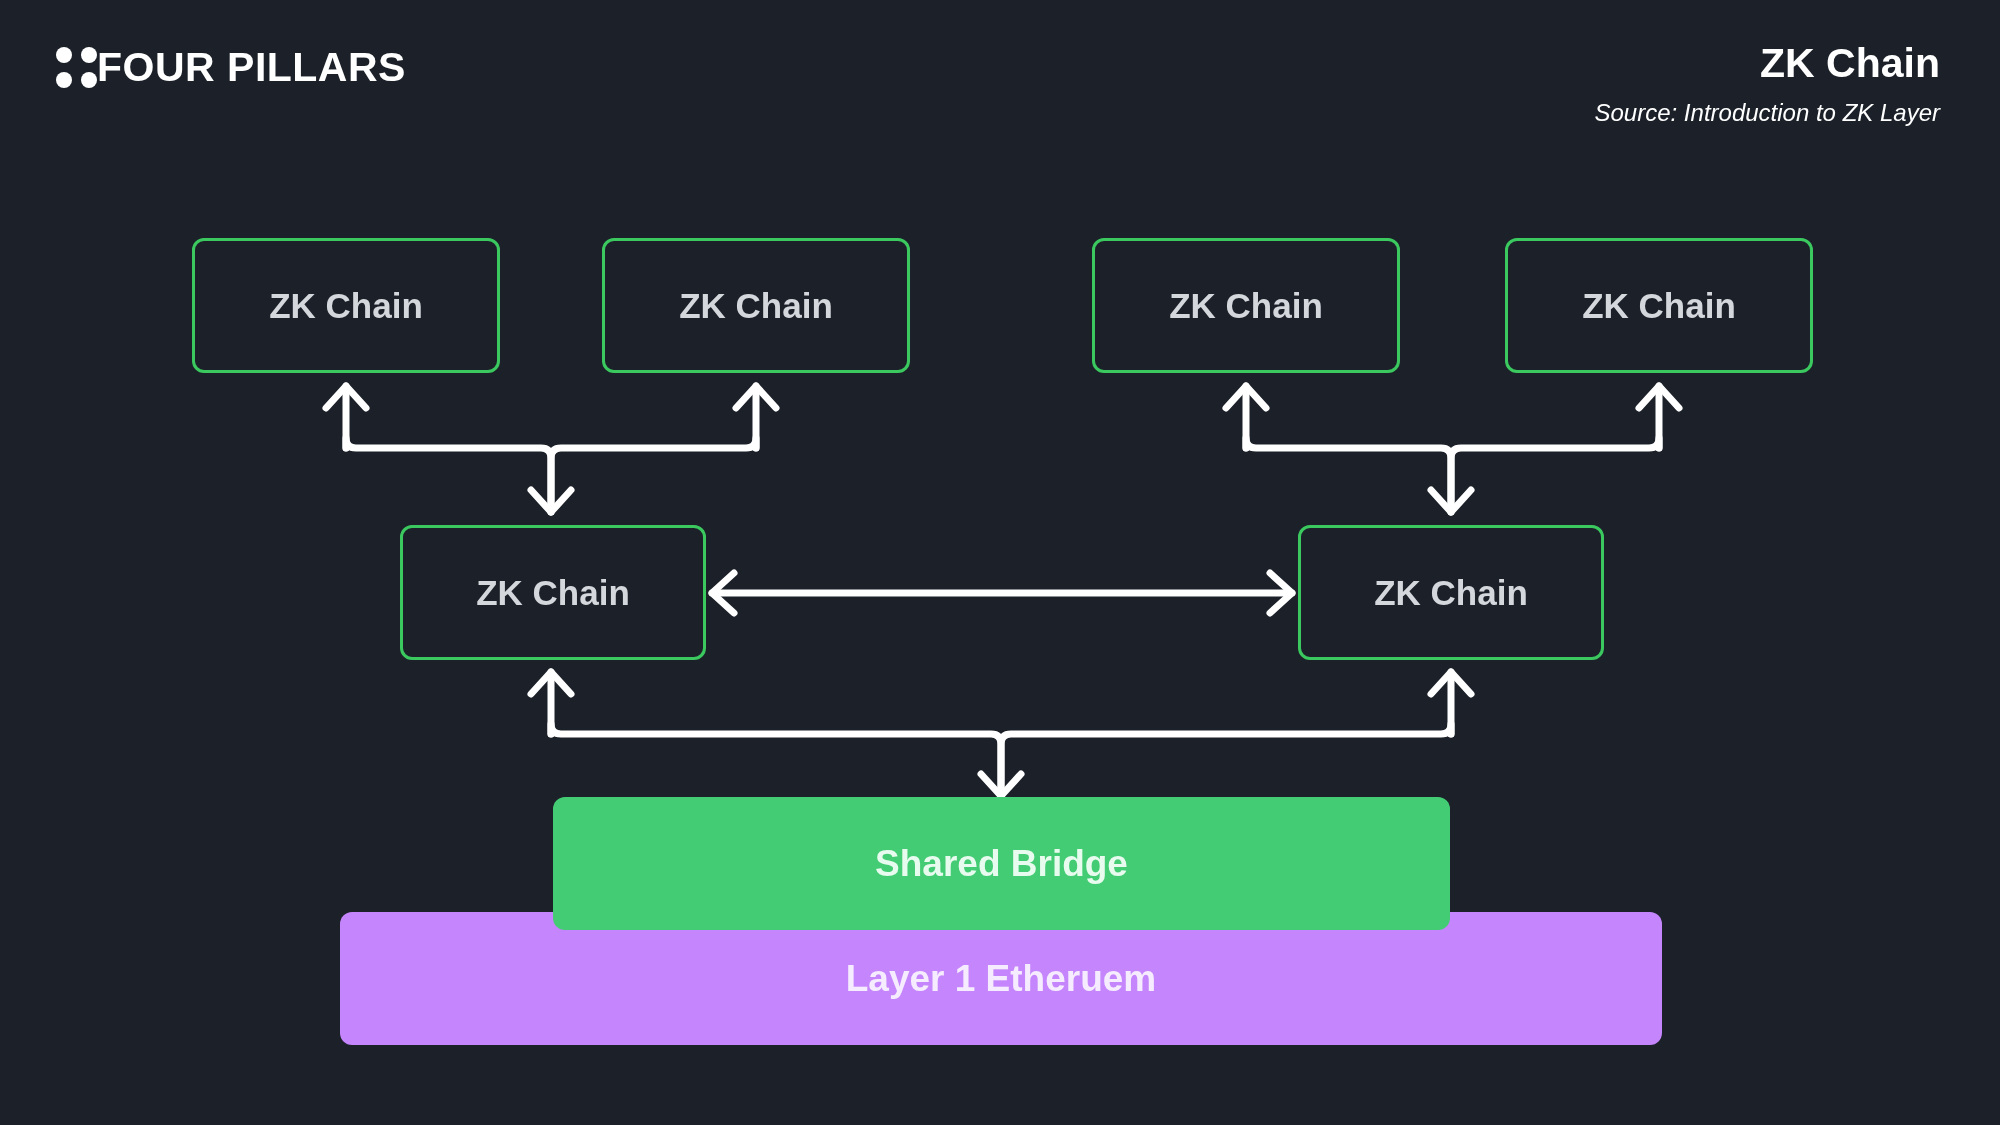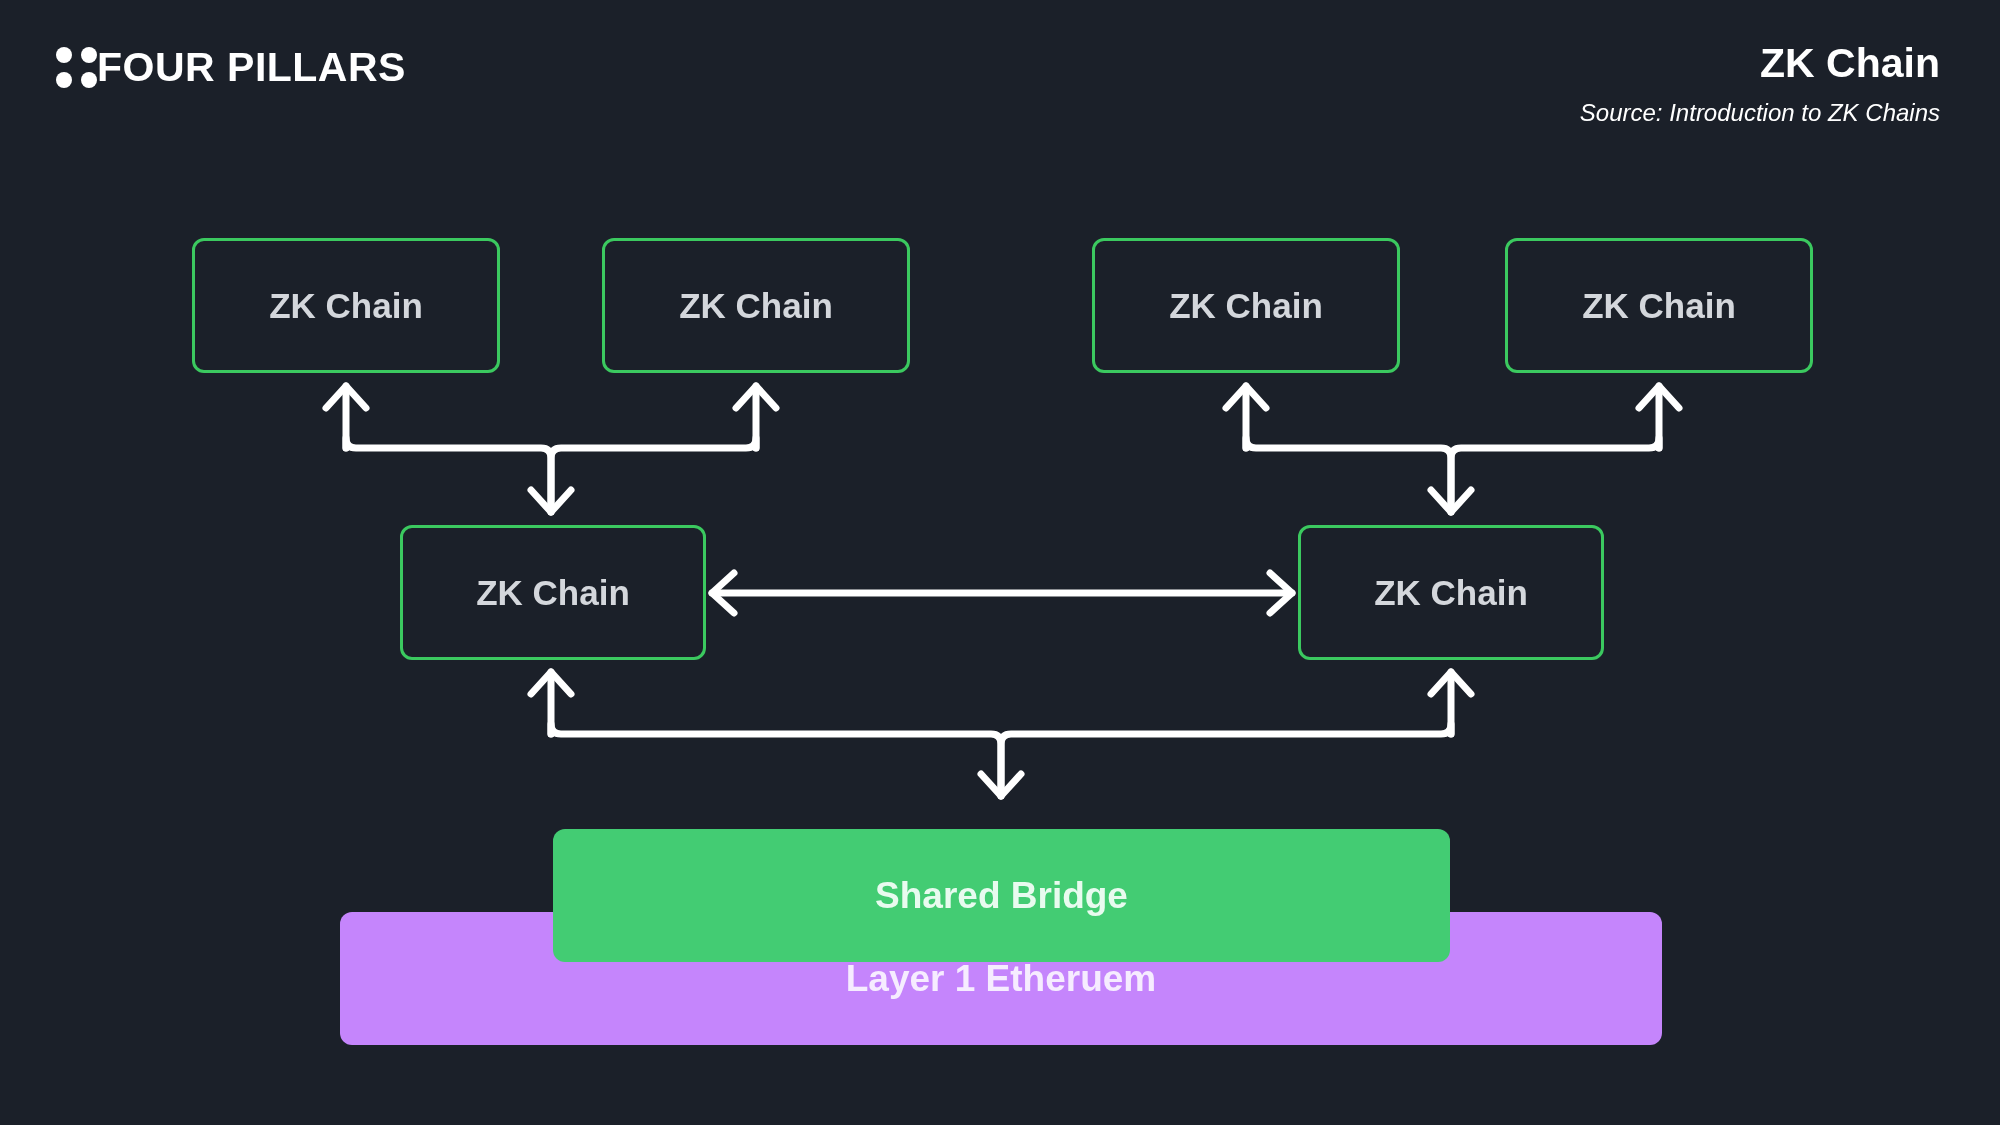--- a/index.html
+++ b/index.html
@@ -120,21 +120,21 @@
       <i></i>
         <i></i>
         <i></i>
         <i></i>
     </span>
     <span id="brand-name">FOUR PILLARS</span>
   </div>
 
   <div id="head-right">
     <div id="doc-title">ZK Chain</div>
-    <div id="doc-source">Source: Introduction to ZK Chains</div>
+    <div id="doc-source">Source: Introduction to ZK Layer</div>
   </div>
 
   <svg id="wires" viewBox="0 0 2000 1125" xmlns="http://www.w3.org/2000/svg">
     <g fill="none" stroke="#ffffff" stroke-width="7" stroke-linecap="round" stroke-linejoin="round">
 
       <path d="M 346 448 L 346 386"></path>
       <path d="M 326 408 L 346 386 L 366 408"></path>
 
       <path d="M 756 448 L 756 386"></path>
       <path d="M 736 408 L 756 386 L 776 408"></path>
@@ -184,20 +184,20 @@
     <span>ZK Chain</span>
   </div>
 
   <div class="node chain" style="left:400px; top:525px; width:306px; height:135px;">
     <span>ZK Chain</span>
   </div>
   <div class="node chain" style="left:1298px; top:525px; width:306px; height:135px;">
     <span>ZK Chain</span>
   </div>
 
-  <div class="node bridge" style="left:553px; top:797px; width:897px; height:133px;margin-top:32px;">
+  <div class="node bridge" style="left:553px; top:797px; width:897px; height:133px;">
     <span>Shared Bridge</span>
   </div>
   <div class="node layer1" style="left:340px; top:912px; width:1322px; height:133px;align-items:center;">
     <span>Layer 1 Etheruem</span>
   </div>
 
 </div>
 
 </body></html>

